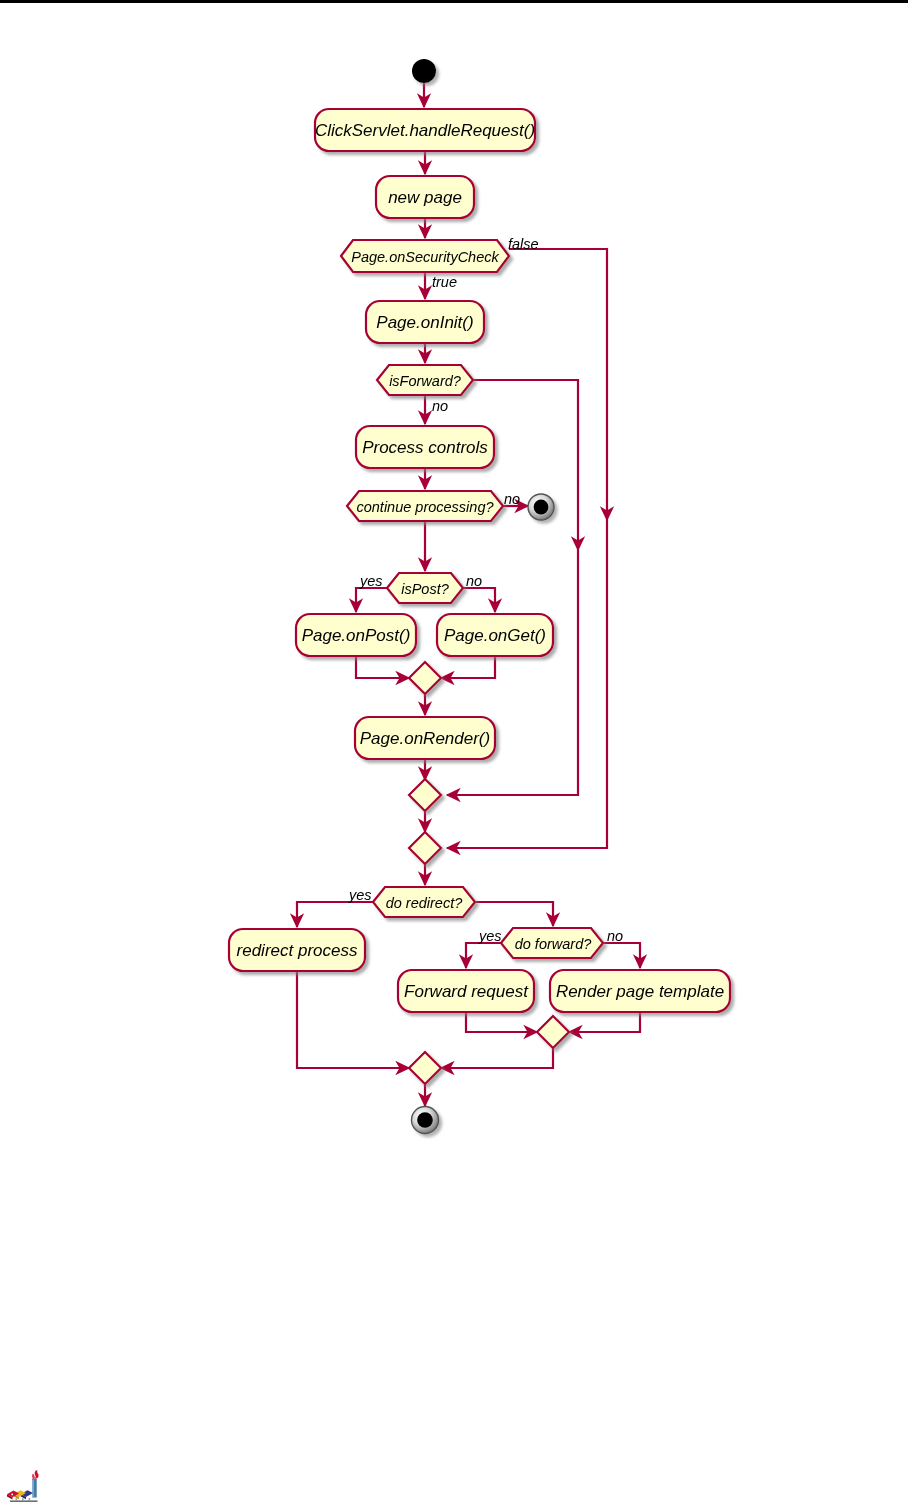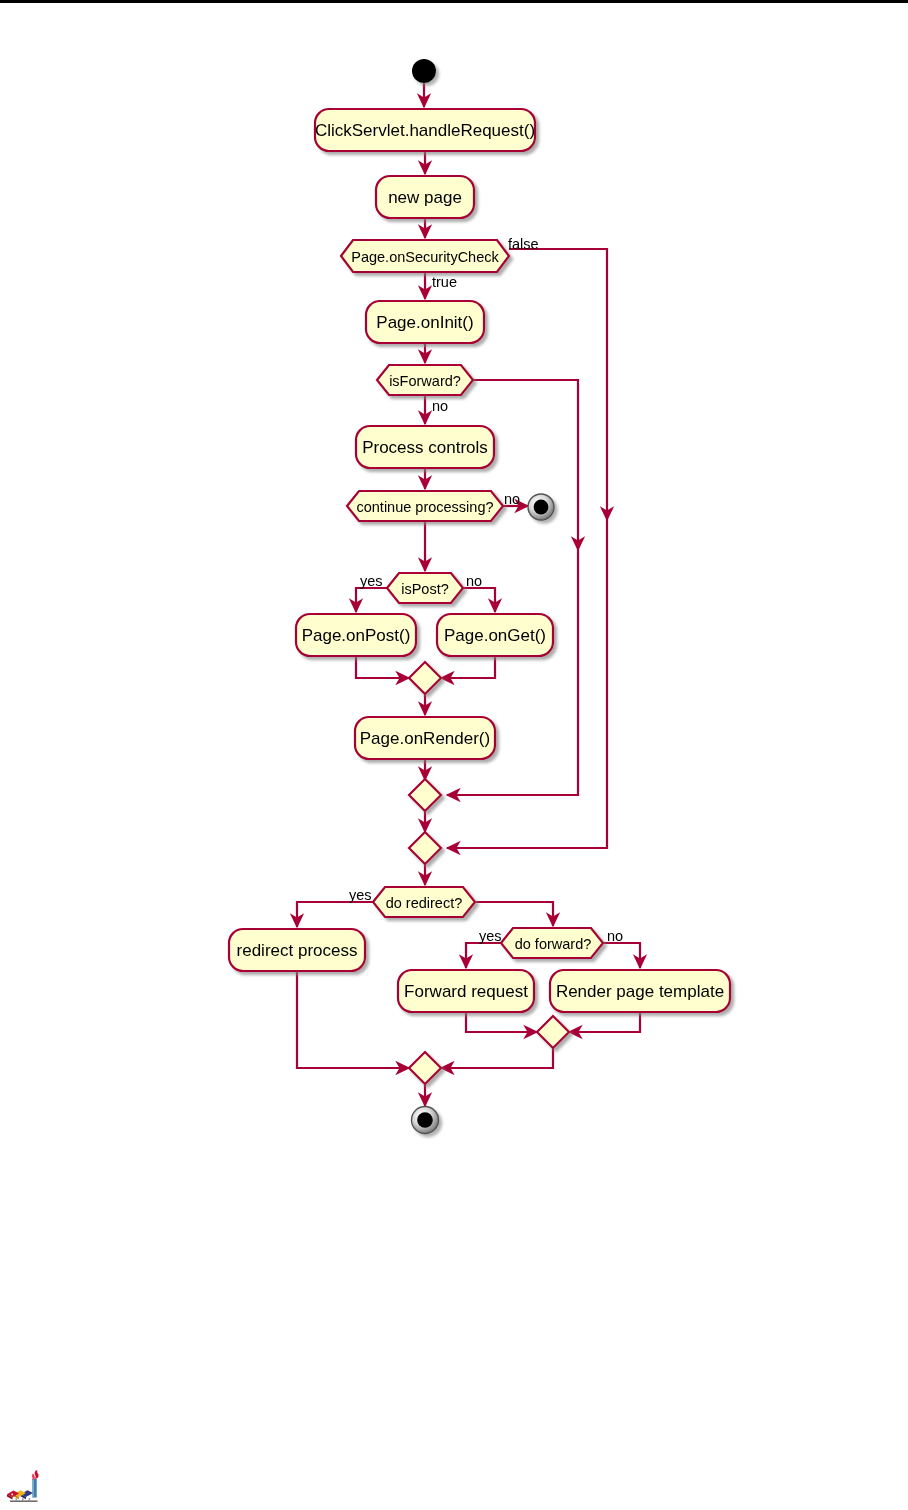--- a/index.html
+++ b/index.html
@@ -9,20 +9,21 @@
   }
   body {
     font-family: "Liberation Sans", sans-serif;
   }
   #page {
     position: relative;
     width: 908px;
     height: 1510px;
     background: #FFFFFF;
     overflow: hidden;
+    font-style: italic;
   }
   #top-rule {
     position: absolute;
     left: 0;
     top: 0;
     width: 908px;
     height: 3px;
     background: #000000;
   }
   #diagram-svg {

